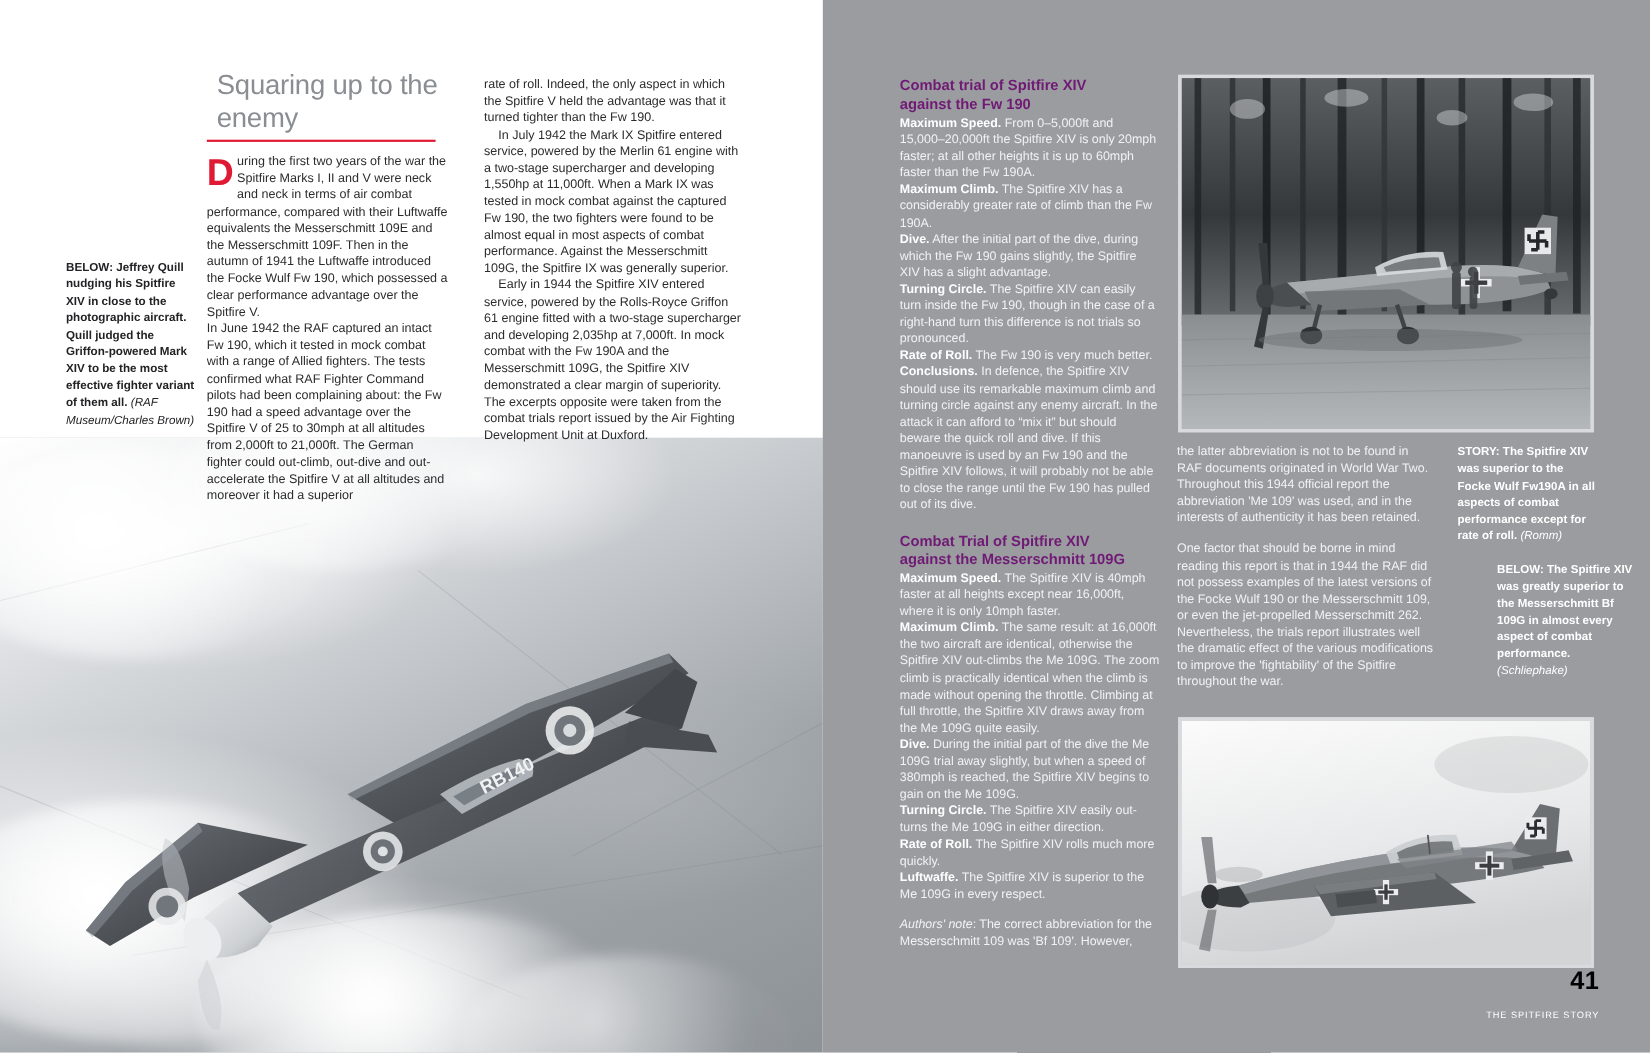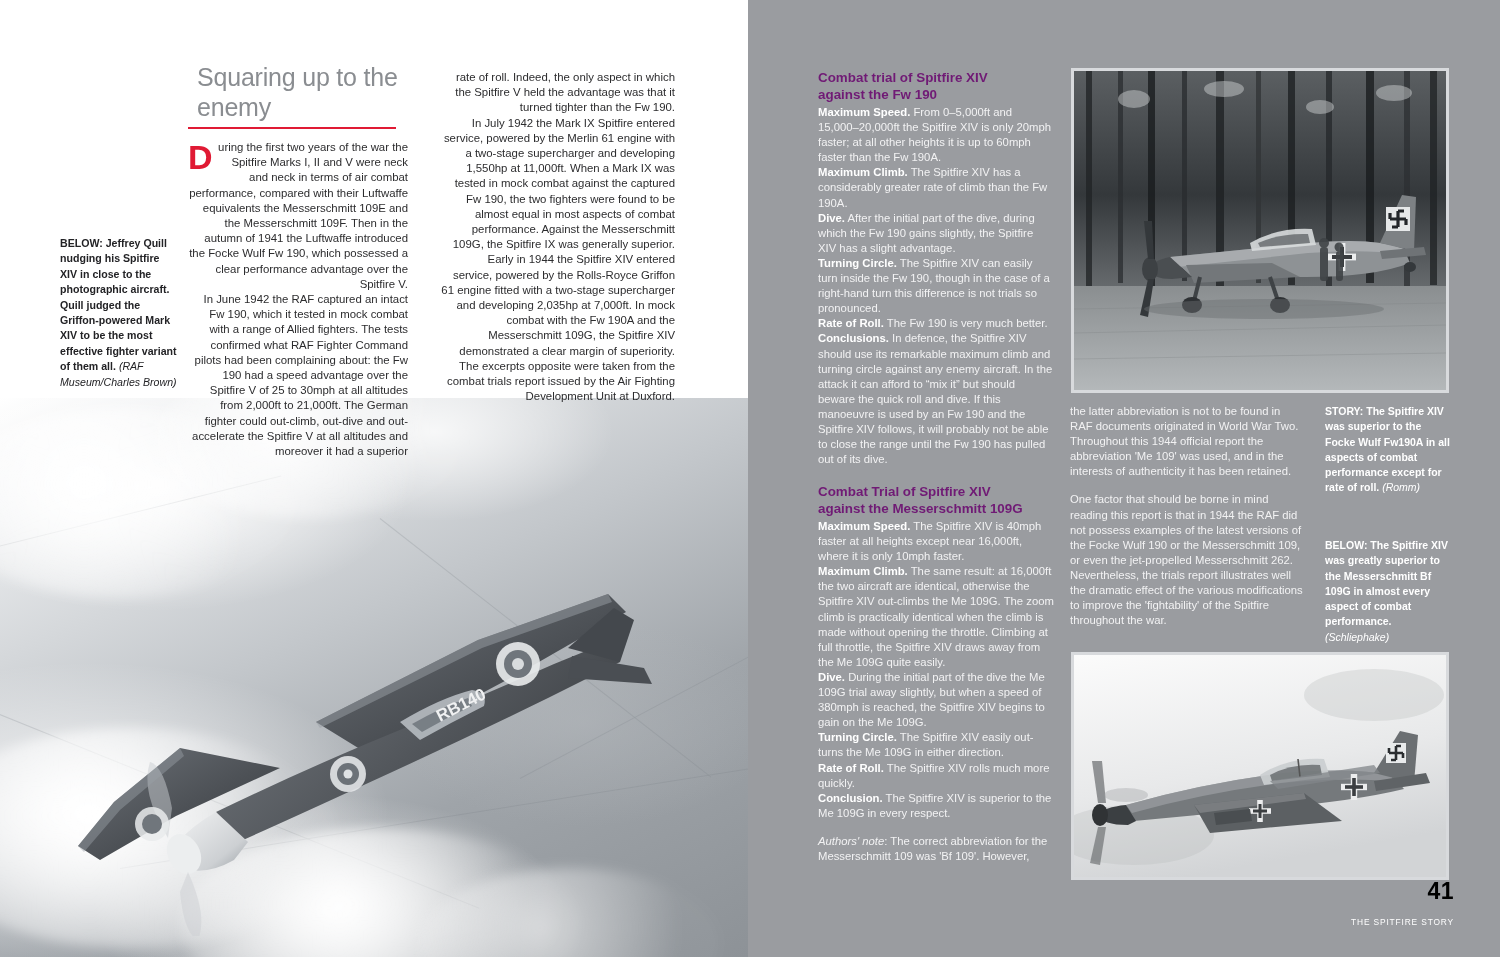--- a/index.html
+++ b/index.html
@@ -104,21 +104,21 @@
     width: 208px;
     height: 2px;
     background: #e01a34;
   }
 
   .col-text {
     position: absolute;
     font-size: 11.4px;
     line-height: 15.2px;
     color: #2c2c2e;
-    text-align: right;
+    text-align: left;
   }
   .col1 { left: 188px; top: 140px; width: 220px; }
   .col2 { left: 440px; top: 70px; width: 235px; }
 
   .dropcap {
     float: left;
     font-size: 34px;
     line-height: 28px;
     font-weight: bold;
     color: #e01a34;
@@ -208,21 +208,21 @@
   .r-caption {
     position: absolute;
     left: 1329px;
     width: 126px;
     font-size: 10.5px;
     line-height: 15.3px;
     font-weight: bold;
     color: #ffffff;
   }
   .cap-above { top: 404px; }
-  .cap-below { top: 538px; }
+  .cap-below { top: 511px; margin-left: 36px; }
   .r-caption .credit { font-weight: normal; font-style: italic; text-align: right; }
 
   .folio {
     position: absolute;
     right: 46px;
     bottom: 52px;
     font-size: 23px;
     font-weight: bold;
     color: #000000;
     text-align: right;
@@ -360,21 +360,21 @@
 
     <div class="r-col-a2">
       <div class="r-heading" style="white-space:pre-line;">Combat Trial of Spitfire XIV
 against the Messerschmitt 109G</div>
       <div class="r-text">
         <span><b>Maximum Speed.</b></span><span> The Spitfire XIV is 40mph faster at all heights except near 16,000ft, where it is only 10mph faster.</span><br>
         <span><b>Maximum Climb.</b></span><span> The same result: at 16,000ft the two aircraft are identical, otherwise the Spitfire XIV out-climbs the Me 109G. The zoom climb is practically identical when the climb is made without opening the throttle. Climbing at full throttle, the Spitfire XIV draws away from the Me 109G quite easily.</span><br>
         <span><b>Dive.</b></span><span> During the initial part of the dive the Me 109G trial away slightly, but when a speed of 380mph is reached, the Spitfire XIV begins to gain on the Me 109G.</span><br>
         <span><b>Turning Circle.</b></span><span> The Spitfire XIV easily out-turns the Me 109G in either direction.</span><br>
         <span><b>Rate of Roll.</b></span><span> The Spitfire XIV rolls much more quickly.</span><br>
-        <span><b>Conclusion.</b></span><span> The Spitfire XIV is superior to the Me 109G in every respect.</span>
+        <span><b>Luftwaffe.</b></span><span> The Spitfire XIV is superior to the Me 109G in every respect.</span>
       </div>
       <div class="gap"></div>
       <div class="r-text">
         <i>Authors' note</i><span>: The correct abbreviation for the Messerschmitt 109 was 'Bf 109'. However,</span>
       </div>
     </div>
 
     <div class="r-col-b">
       <div class="r-text">the latter abbreviation is not to be found in RAF documents originated in World War Two. Throughout this 1944 official report the abbreviation 'Me 109' was used, and in the interests of authenticity it has been retained.</div>
       <div class="gap"></div>

